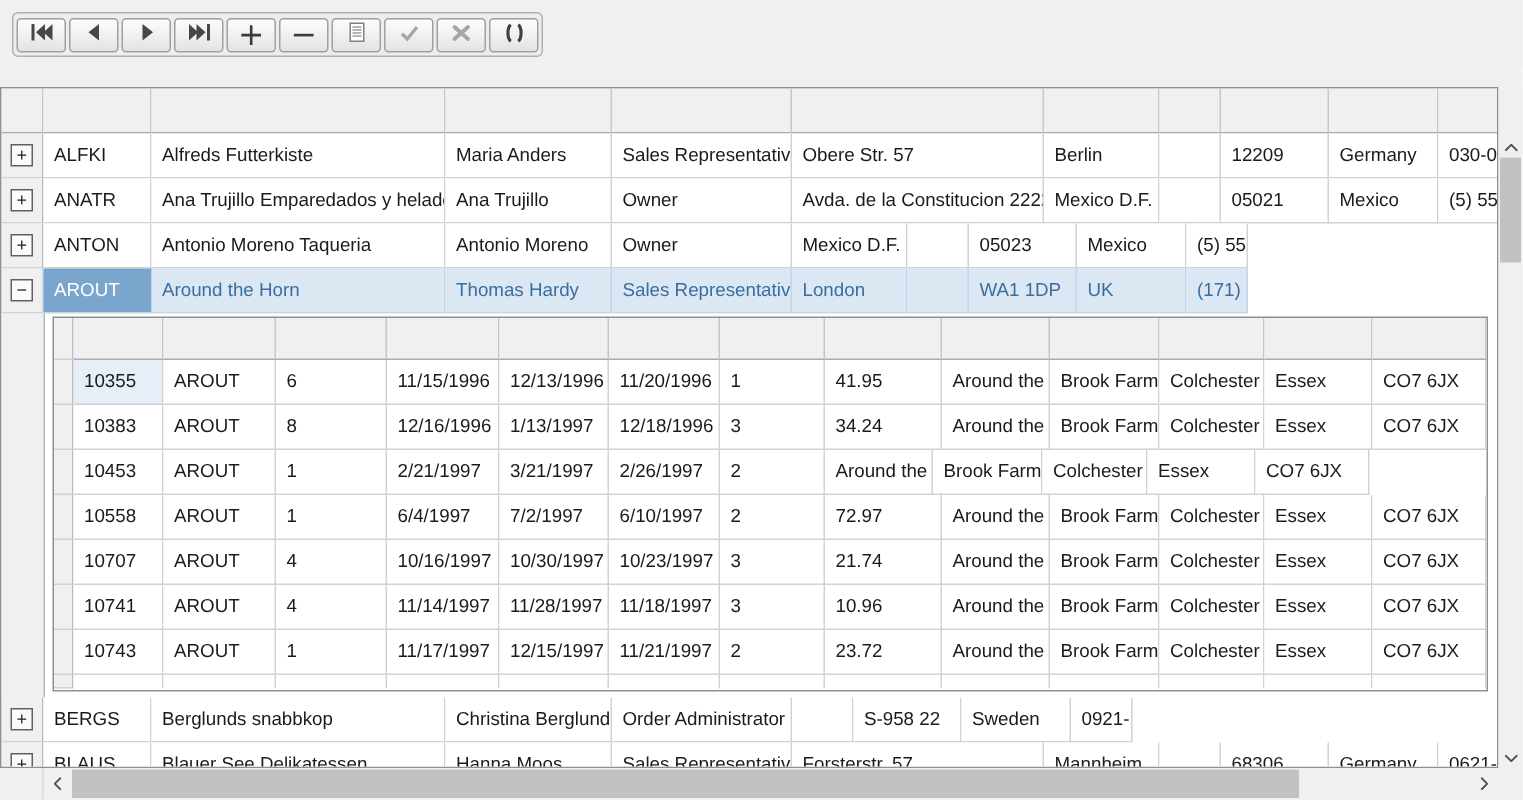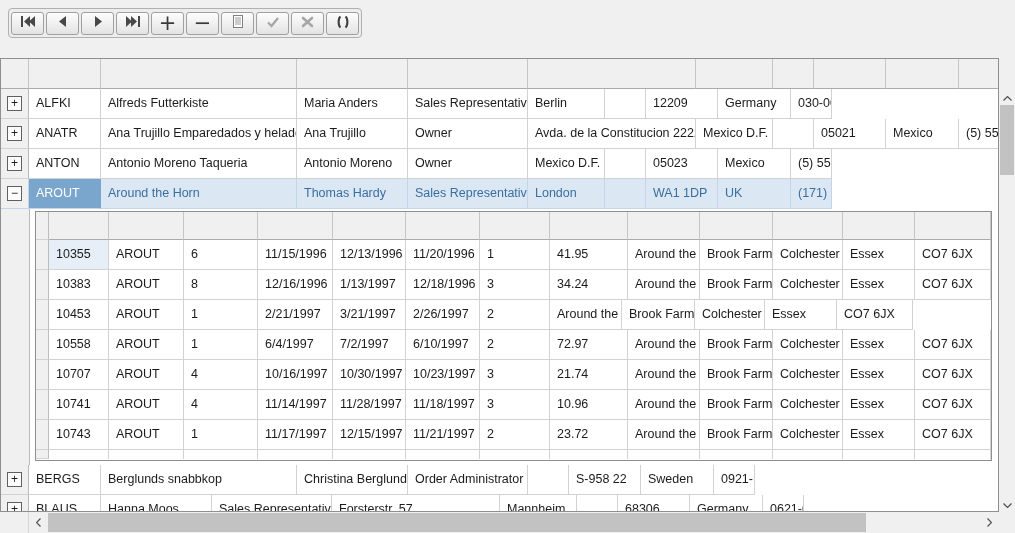--- a/index.html
+++ b/index.html
@@ -197,20 +197,21 @@
   <div>
 
   <div class="mrow x0">
         <div class="mc rh">
           <span class="exp">+</span>
         </div>
         <div class="mc c0">ALFKI</div>
         <div class="mc c1">Alfreds Futterkiste</div>
         <div class="mc c2">Maria Anders</div>
         <div class="mc c3">Sales Representative</div>
+        <div class="mc c4">Obere Str. 57</div>
         <div class="mc c5">Berlin</div>
         <div class="mc c6"></div>
         <div class="mc c7">12209</div>
         <div class="mc c8">Germany</div>
         <div class="mc c9">030-00</div>
       </div>
       <div class="mrow x1">
         <div class="mc rh">
           <span class="exp">+</span>
         </div>
@@ -427,20 +428,21 @@
         <div class="mc c6"></div>
         <div class="mc c7">S-958 22</div>
         <div class="mc c8">Sweden</div>
         <div class="mc c9">0921-1</div>
       </div>
       <div class="mrow x1">
         <div class="mc rh">
           <span class="exp">+</span>
         </div>
         <div class="mc c0">BLAUS</div>
+        <div class="mc c1">Blauer See Delikatessen</div>
         <div class="mc c2">Hanna Moos</div>
         <div class="mc c3">Sales Representative</div>
         <div class="mc c4">Forsterstr. 57</div>
         <div class="mc c5">Mannheim</div>
         <div class="mc c6"></div>
         <div class="mc c7">68306</div>
         <div class="mc c8">Germany</div>
         <div class="mc c9">0621-0</div>
       </div>
     </div>

